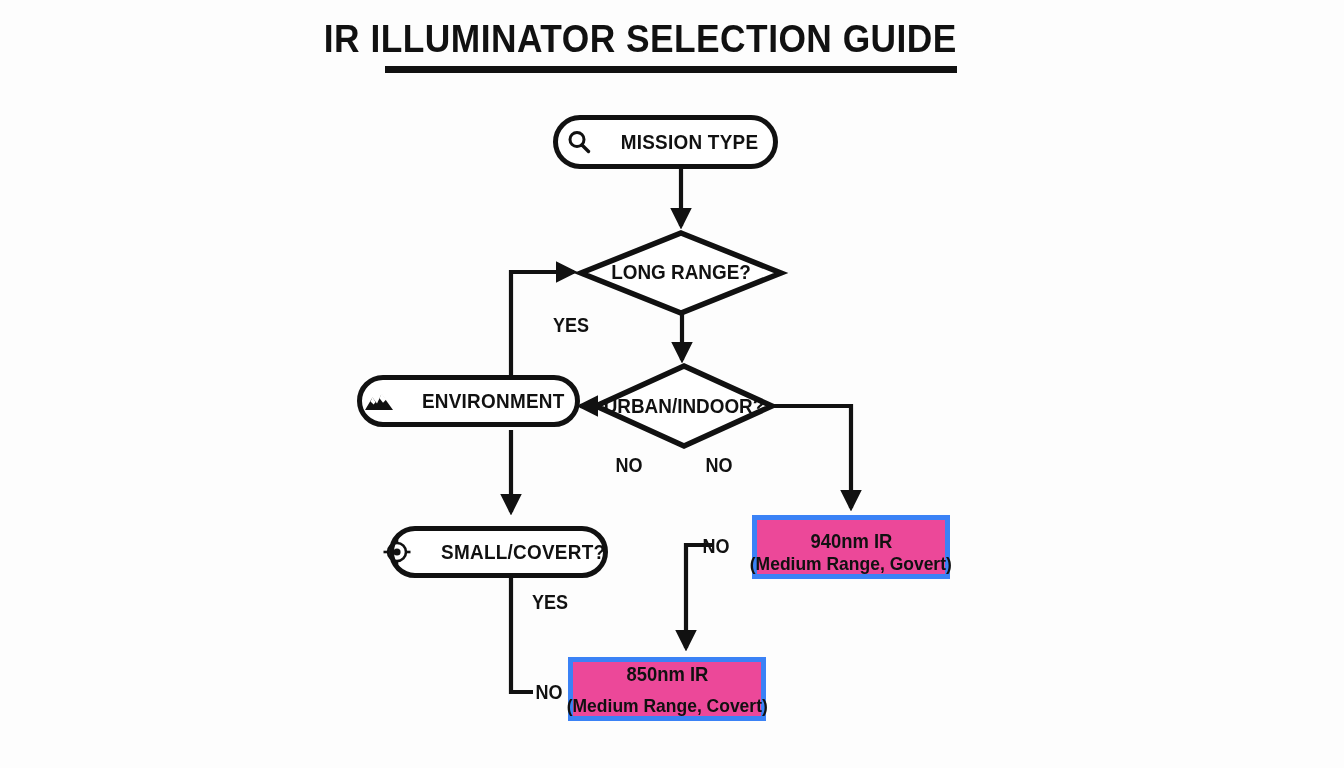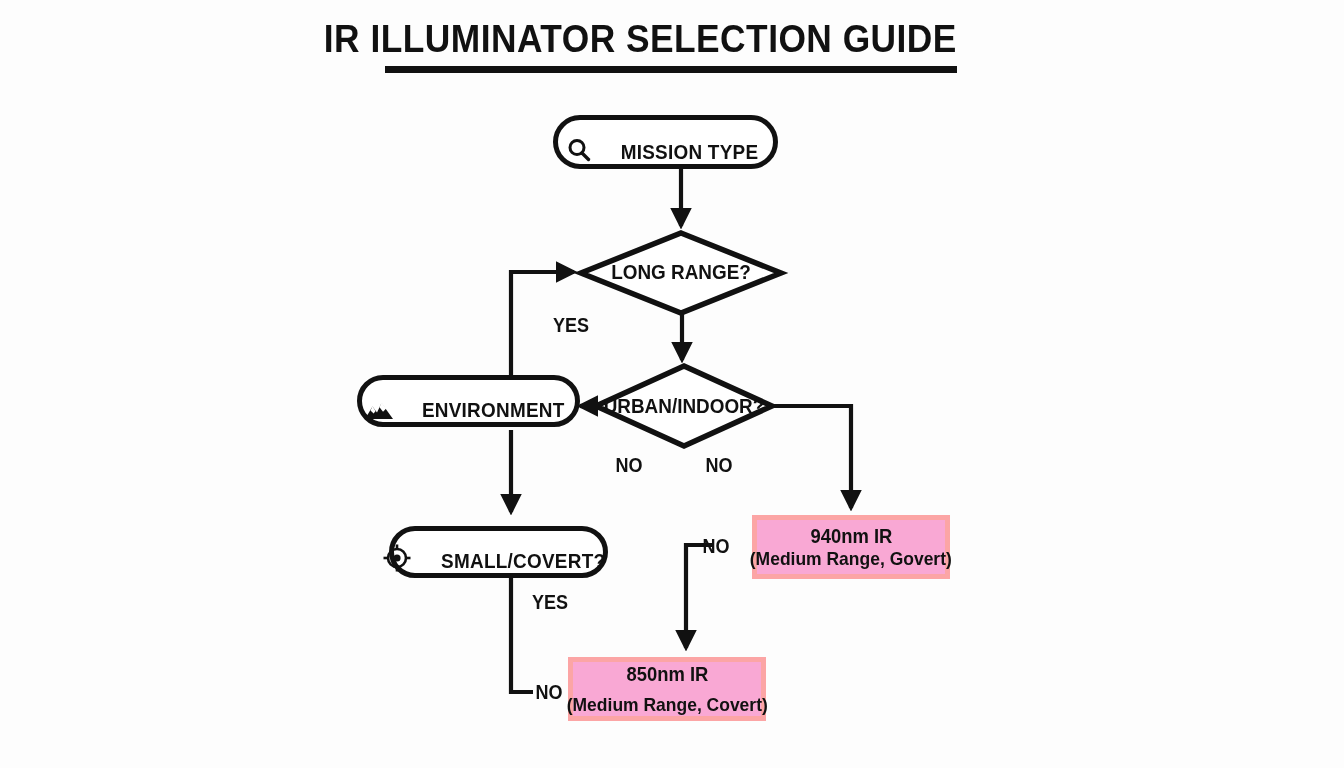--- a/index.html
+++ b/index.html
@@ -64,21 +64,21 @@
     white-space: nowrap;
     transform: scaleX(0.9);
   }
   .pill {
     position: absolute;
     box-sizing: border-box;
     background: #ffffff;
     border: 5px solid #111111;
     border-radius: 999px;
     display: flex;
-    align-items: flex-end;
+    align-items: center;
     justify-content: center;
     gap: 20px;
   }
   .pill .node-label { font-size: 21px; letter-spacing: 0.3px; }
   .icon-box {
     display: inline-flex;
     align-items: center;
     justify-content: center;
     flex: 0 0 auto;
   }
@@ -88,26 +88,26 @@
     font-weight: 700;
     font-size: 21px;
     color: #111111;
     white-space: nowrap;
     text-align: center;
     transform: translate(-50%, -50%) scaleX(0.9);
   }
   .result-box {
     position: absolute;
     box-sizing: border-box;
-    background: #f9a8d4;
-    border: 5px solid #fca5a5;
+    background: #ec4899;
+    border: 5px solid #3b82f6;
     display: flex;
     flex-direction: column;
     align-items: center;
-    justify-content: center;
+    justify-content: flex-end;
     line-height: 1.12;
   }
   .result-line1 {
     font-family: "Liberation Sans Narrow", "Liberation Sans", sans-serif;
     font-weight: 700;
     font-size: 20px;
     color: #111111;
     white-space: nowrap;
     transform: scaleX(0.92);
   }

